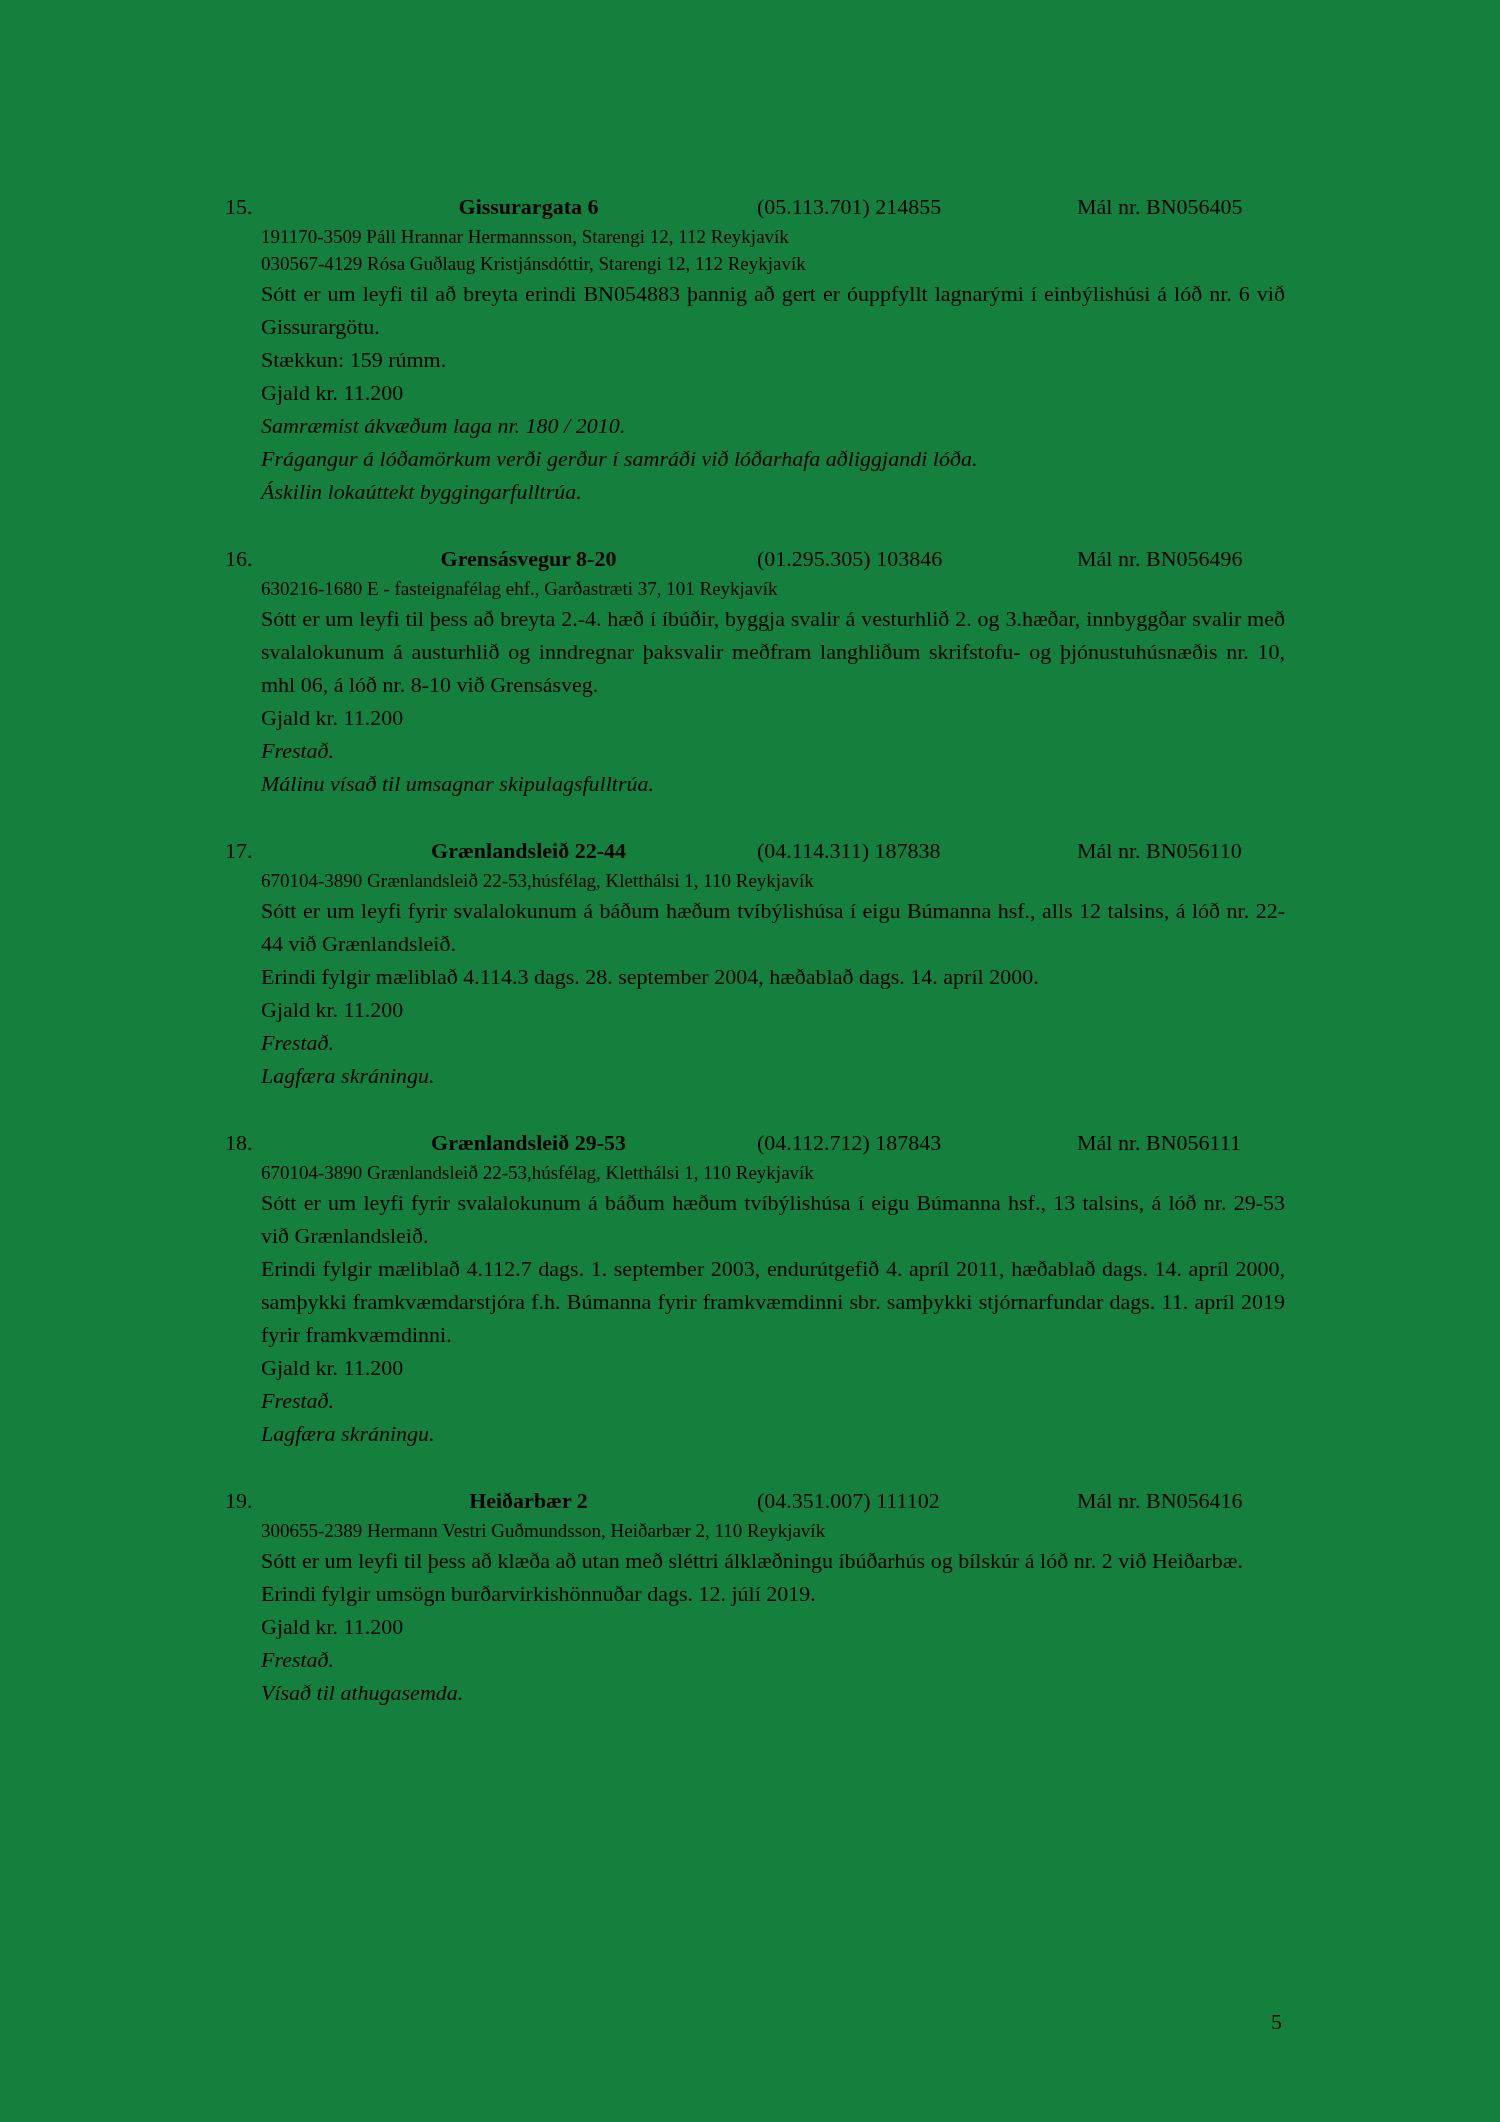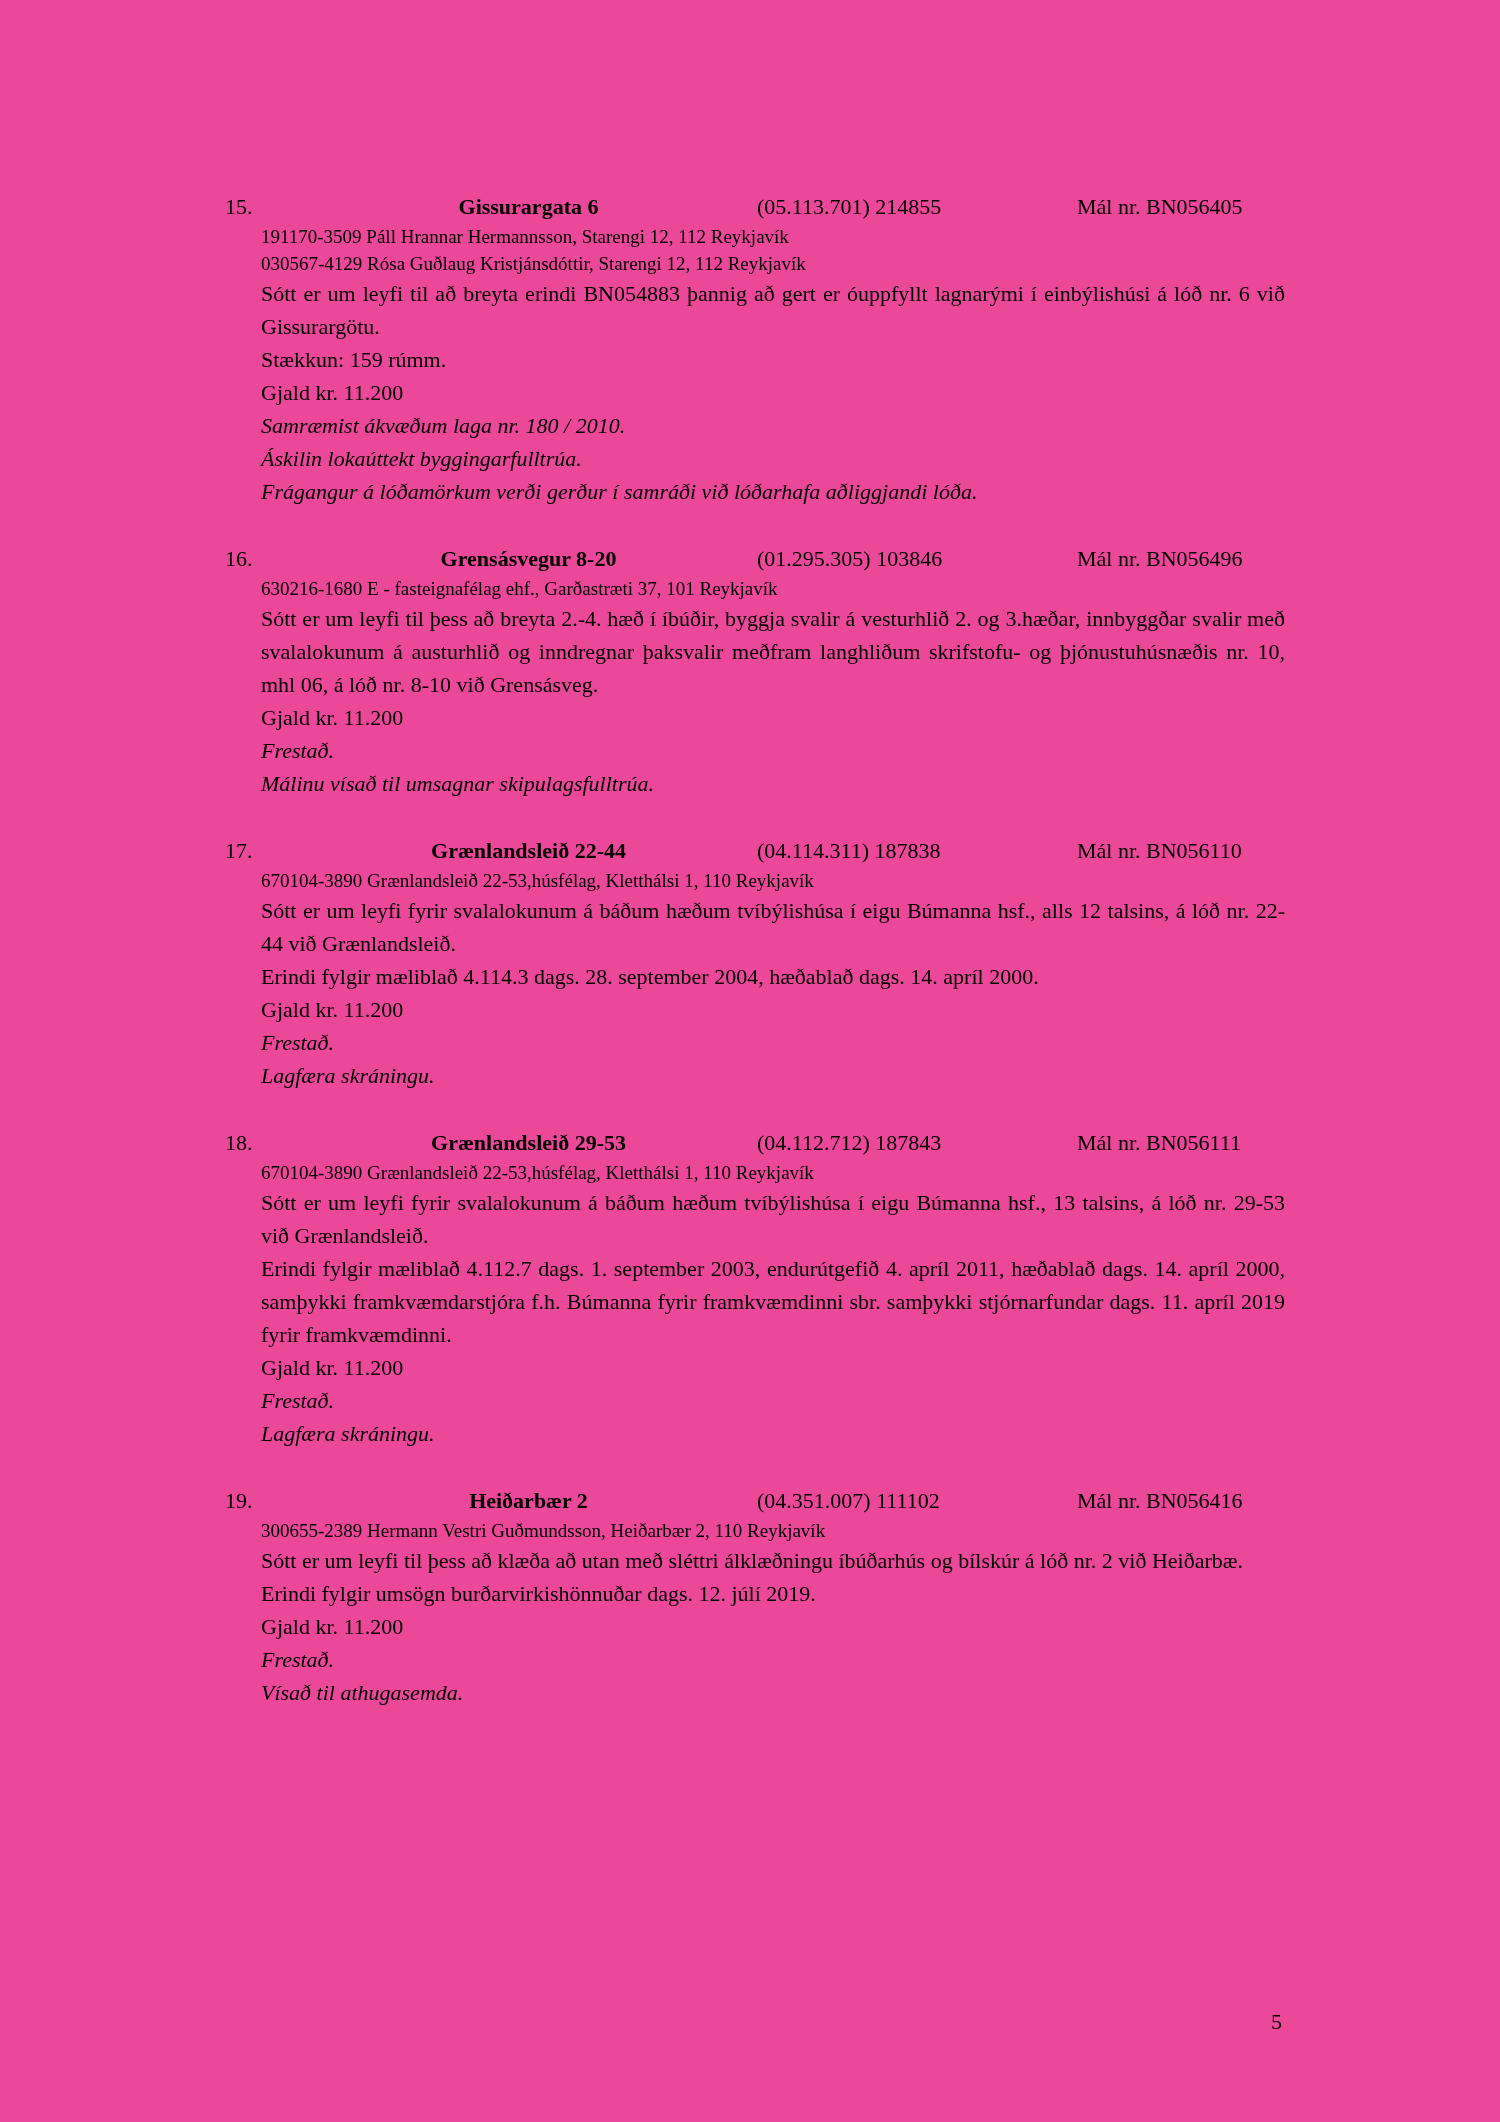--- a/index.html
+++ b/index.html
@@ -8,21 +8,21 @@
     height: 2122px;
     background: #ffffff;
     color: #000000;
     font-family: "Liberation Serif", "DejaVu Serif", serif;
     position: relative;
     overflow: hidden;
   }
   .page {
     position: absolute;
     inset: 0;
-    background: #ec4899;
+    background: #15803d;
   }
   .content {
     position: absolute;
     left: 225px;
     top: 190px;
     width: 1060px;
   }
   .item {
     margin-bottom: 34px;
   }
@@ -75,22 +75,22 @@
       <span class="ref">(05.113.701) 214855</span>
       <span class="case">Mál nr. BN056405</span>
     </div>
     <div class="item-body">
           <p class="party">191170-3509 Páll Hrannar Hermannsson, Starengi 12, 112 Reykjavík</p>
           <p class="party">030567-4129 Rósa Guðlaug Kristjánsdóttir, Starengi 12, 112 Reykjavík</p>
           <p class="para">Sótt er um leyfi til að breyta erindi BN054883 þannig að gert er óuppfyllt lagnarými í einbýlishúsi á lóð nr. 6 við Gissurargötu.</p>
           <p class="para">Stækkun:  159 rúmm.</p>
           <p class="para">Gjald kr. 11.200</p>
           <p class="decision">Samræmist ákvæðum laga nr. 180 / 2010.</p>
+          <p class="decision">Frágangur á lóðamörkum verði gerður í samráði við lóðarhafa aðliggjandi lóða.</p>
           <p class="decision">Áskilin lokaúttekt byggingarfulltrúa.</p>
-          <p class="decision">Frágangur á lóðamörkum verði gerður í samráði við lóðarhafa aðliggjandi lóða.</p>
         </div>
   </section>
 
   <section class="item">
     <div class="item-header">
       <span class="num">16.</span>
       <span class="title">Grensásvegur 8-20</span>
       <span class="ref">(01.295.305) 103846</span>
       <span class="case">Mál nr. BN056496</span>
     </div>

